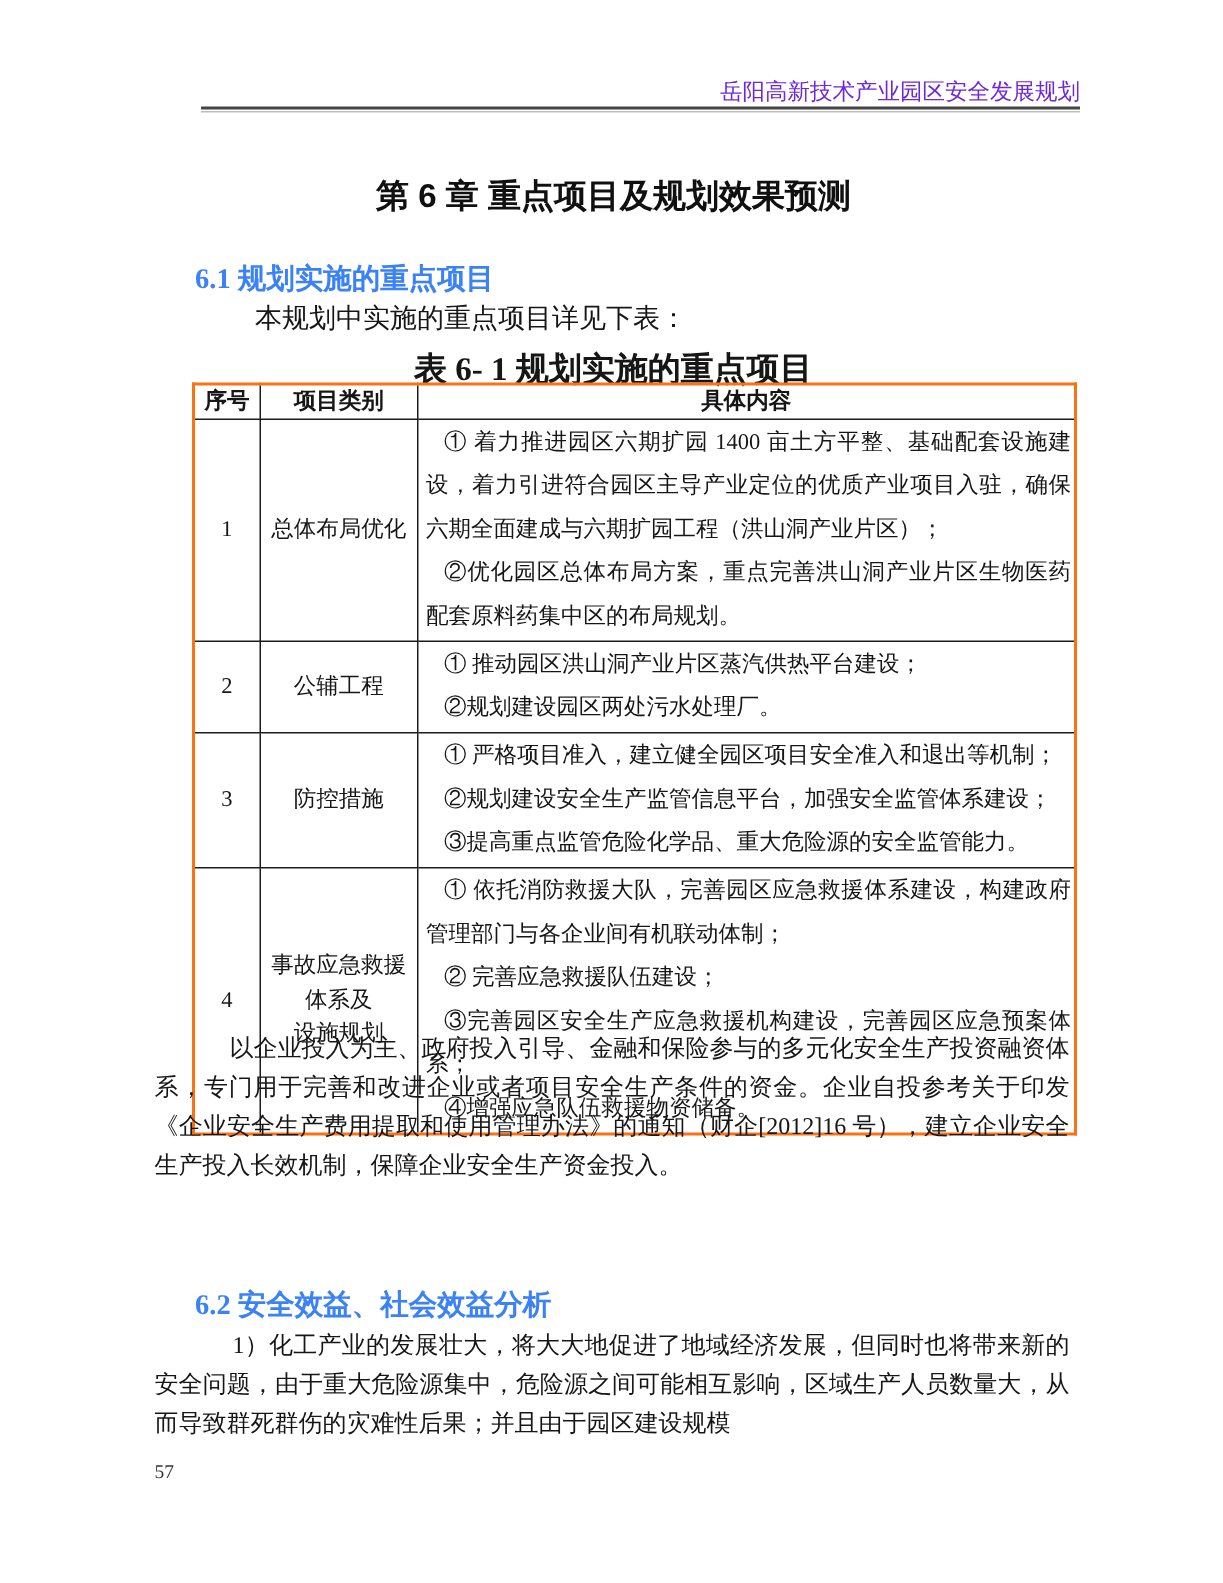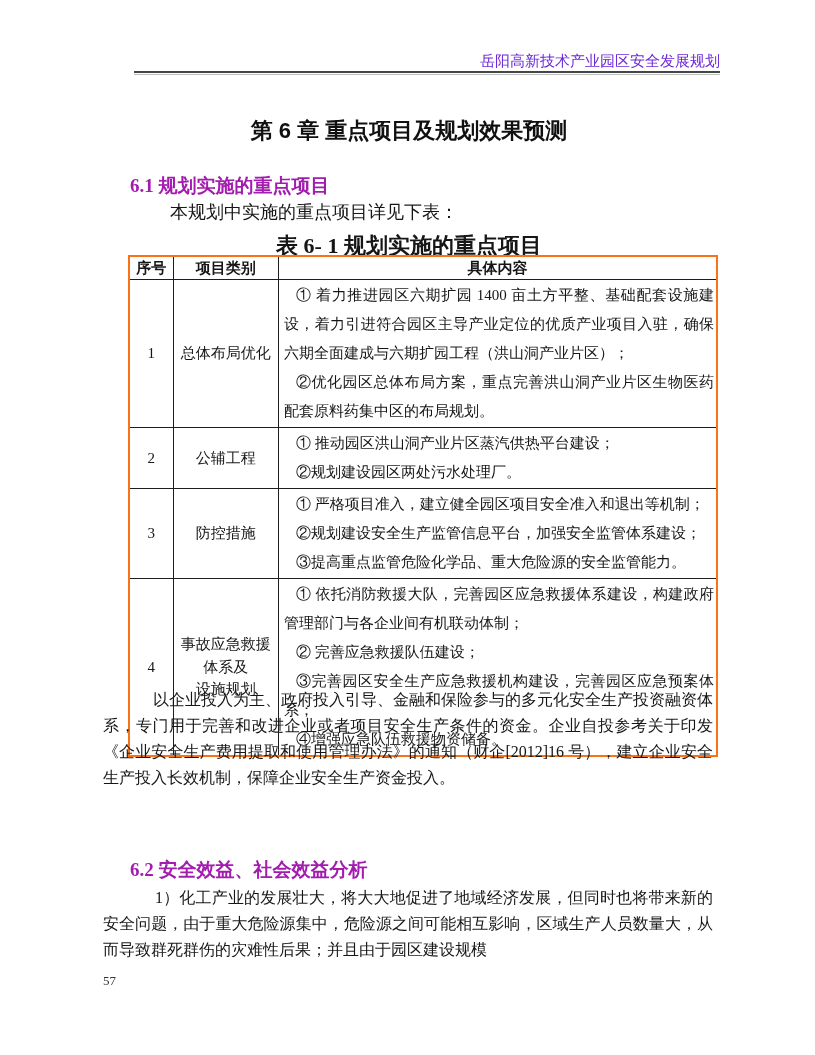--- a/index.html
+++ b/index.html
@@ -32,21 +32,21 @@
     font-family: "Liberation Sans", "DejaVu Sans", sans-serif;
     font-weight: bold;
     font-size: 22px;
     color: #101010;
   }
   .section-heading {
     position: absolute;
     left: 130px;
     font-weight: bold;
     font-size: 19px;
-    color: #a21caf;
+    color: #3b82f6;
   }
   .heading-6-1 { top: 157px; }
   .heading-6-2 { top: 841px; }
   .intro-para {
     position: absolute;
     top: 200px; left: 170px;
     font-size: 18px;
   }
   .table-caption {
     position: absolute;

